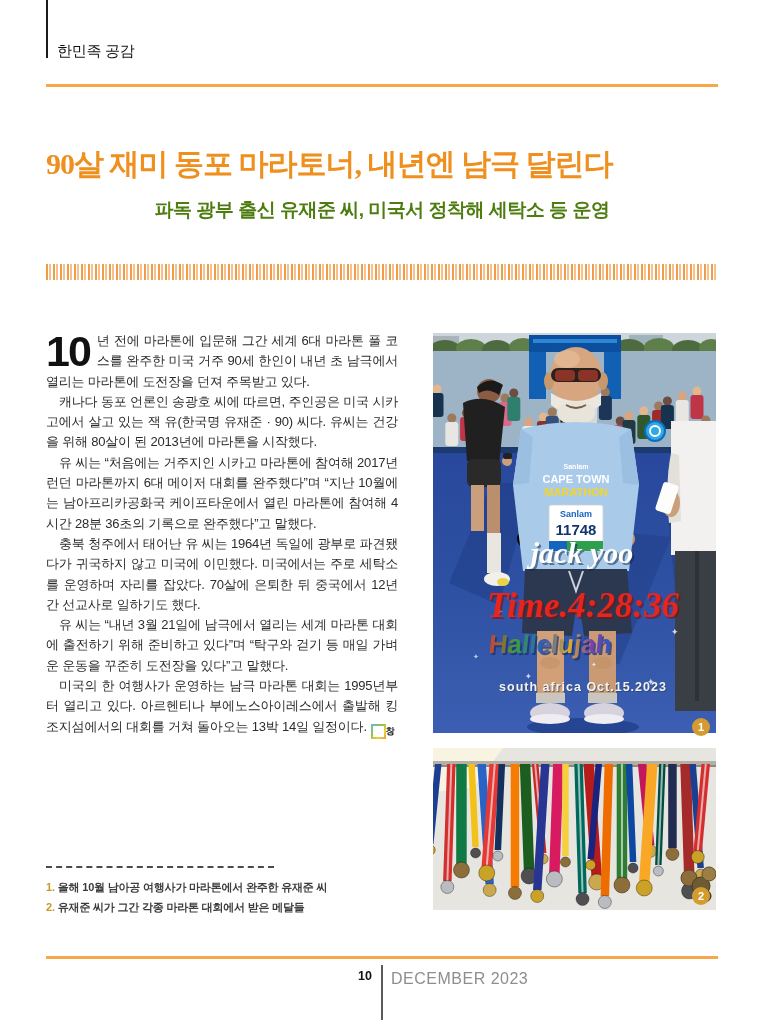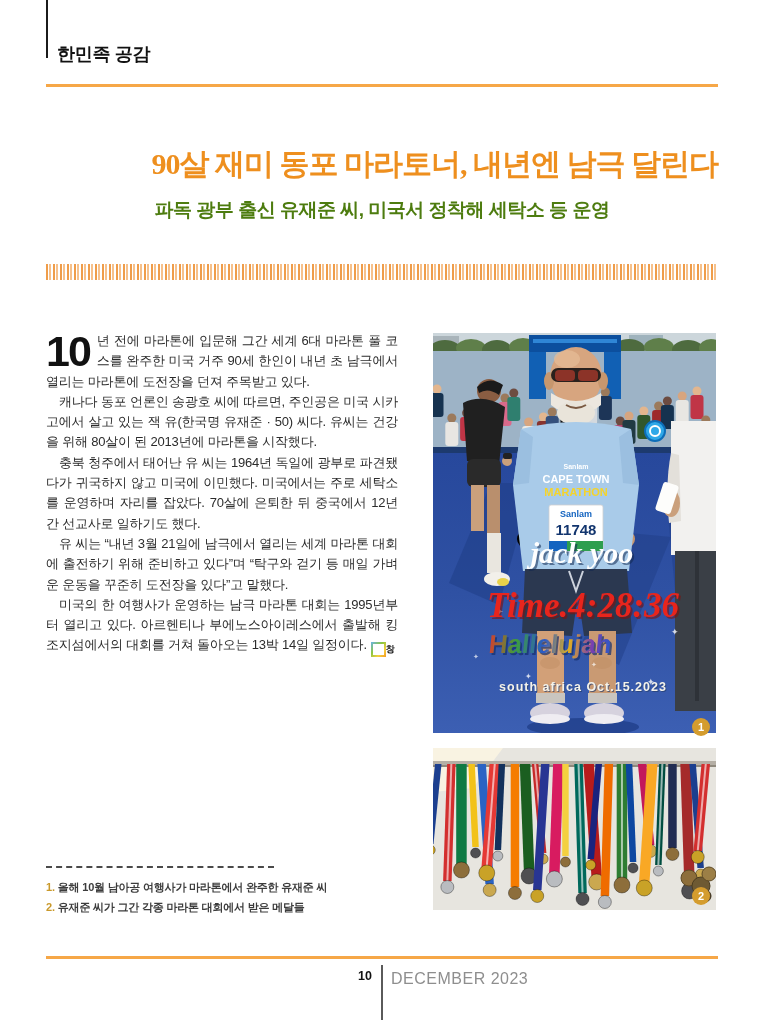--- a/index.html
+++ b/index.html
@@ -1,25 +1,25 @@
 <!DOCTYPE html>
 <html><head>
 <meta charset="utf-8">
 <style>
   html,body{margin:0;padding:0;background:#ffffff;}
   .page{position:relative;width:762px;height:1020px;background:#fff;overflow:hidden;
         font-family:"Liberation Sans","DejaVu Sans",sans-serif;color:#222;}
 
   
   .corner-rule{position:absolute;left:46px;top:0;width:2px;height:58px;background:#1b1b1b;}
-  .section-label{position:absolute;left:57px;top:42px;font-size:18px;font-weight:bold;color:#111;letter-spacing:-0.3px;}
+  .section-label{position:absolute;left:57px;top:42px;font-size:15px;font-weight:normal;color:#111;letter-spacing:-0.3px;}
   .top-rule{position:absolute;left:46px;top:84px;width:672px;height:3px;background:#f6a747;}
 
   
-  .headline{position:absolute;left:46px;top:144px;width:672px;text-align:right;
+  .headline{position:absolute;left:46px;top:144px;width:672px;text-align:left;
             font-family:"Liberation Serif","DejaVu Serif",serif;font-weight:bold;
             font-size:30px;color:#ee8f1e;letter-spacing:-1px;}
   .subhead{position:absolute;left:46px;top:197px;width:672px;text-align:center;
            font-size:19px;font-weight:bold;color:#4d7c0f;letter-spacing:-0.5px;}
 
   
   .stripe-band{position:absolute;left:46px;top:264px;width:672px;height:16px;
     background:repeating-linear-gradient(90deg,
       #ef9d4a 0px,#ef9d4a 1.6px,#ffffff 1.6px,#ffffff 3.4px,
       #f6c18c 3.4px,#f6c18c 4.8px,#ffffff 4.8px,#ffffff 7px);}
@@ -69,21 +69,22 @@
 
   <div class="headline">90살 재미 동포 마라토너, 내년엔 남극 달린다</div>
   <div class="subhead">파독 광부 출신 유재준 씨, 미국서 정착해 세탁소 등 운영</div>
 
   <div class="stripe-band"></div>
 
   <div class="article">
     <p class="first">
       <span class="dropcap">10</span><span>년 전에 마라톤에 입문해 그간 세계 6대 마라톤 풀 코스를 완주한 미국 거주 90세 한인이 내년 초 남극에서 열리는 마라톤에 도전장을 던져 주목받고 있다.</span>
     </p>
-    <p>캐나다 동포 언론인 송광호 씨에 따르면, 주인공은 미국 시카고에서 살고 있는 잭 유(한국명 유재준 · 50) 씨다. 유씨는 건강을 위해 80살이 된 2013년에 마라톤을 시작했다.</p>
+    <p>캐나다 동포 언론인 송광호 씨에 따르면, 주인공은 미국 시카고에서 살고 있는 잭 유(한국명 유재준 · 90) 씨다. 유씨는 건강을 위해 80살이 된 2013년에 마라톤을 시작했다.</p>
+    <p>유 씨는 “처음에는 거주지인 시카고 마라톤에 참여해 2017년 런던 마라톤까지 6대 메이저 대회를 완주했다”며 “지난 10월에는 남아프리카공화국 케이프타운에서 열린 마라톤에 참여해 4시간 28분 36초의 기록으로 완주했다”고 말했다.</p>
     <p>충북 청주에서 태어난 유 씨는 1964년 독일에 광부로 파견됐다가 귀국하지 않고 미국에 이민했다. 미국에서는 주로 세탁소를 운영하며 자리를 잡았다. 70살에 은퇴한 뒤 중국에서 12년간 선교사로 일하기도 했다.</p>
     <p>유 씨는 “내년 3월 21일에 남극에서 열리는 세계 마라톤 대회에 출전하기 위해 준비하고 있다”며 “탁구와 걷기 등 매일 가벼운 운동을 꾸준히 도전장을 있다”고 말했다.</p>
     <p>
       <span>미국의 한 여행사가 운영하는 남극 마라톤 대회는 1995년부터 열리고 있다. 아르헨티나 부에노스아이레스에서 출발해 킹조지섬에서의 대회를 거쳐 돌아오는 13박 14일 일정이다.</span><span class="endmark"><span>창</span></span>
     </p>
   </div>
 
   <div class="cap-rule"></div>
   <div class="captions">
     <div>

